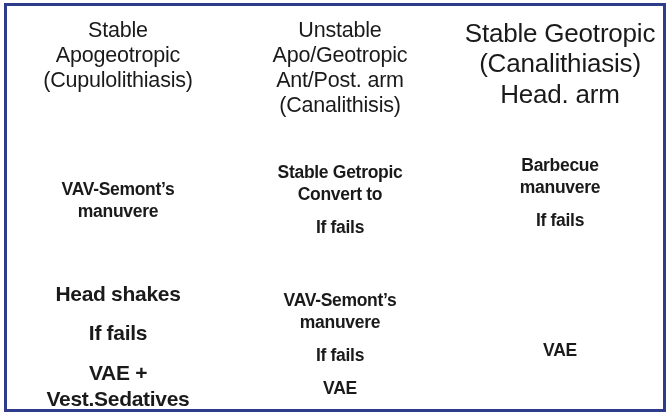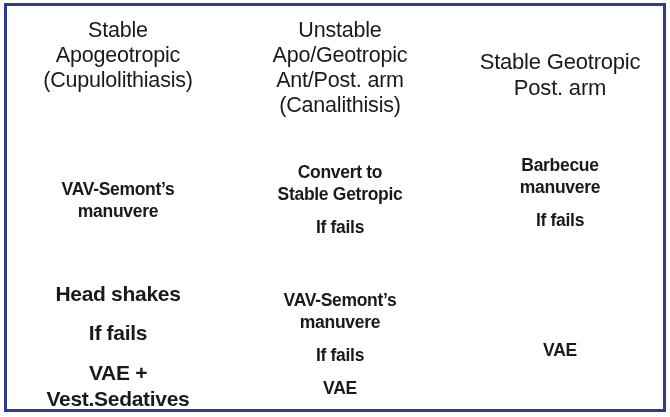--- a/index.html
+++ b/index.html
@@ -76,22 +76,22 @@
   }
   .col-1 .col-header {
     top: 12px;
     font-size: 21.5px;
   }
   .col-2 .col-header {
     top: 12px;
     font-size: 21.5px;
   }
   .col-3 .col-header {
-    top: 43px;
-    font-size: 22px;
+    top: 12px;
+    font-size: 26px;
   }
   .col-header .hline { display: block; }
 
   
   .block {
     position: absolute;
     left: 0;
     right: 0;
     font-weight: 700;
     letter-spacing: -0.3px;
@@ -154,42 +154,43 @@
       <div class="column col-2">
 
         <div class="col-header">
           <span class="hline">Unstable</span>
           <span class="hline">Apo/Geotropic</span>
           <span class="hline">Ant/Post. arm</span>
           <span class="hline">(Canalithisis)</span>
         </div>
 
         <div class="block block-mid">
+          <span class="bline">Stable Getropic</span>
           <span class="bline">Convert to</span>
-          <span class="bline">Stable Getropic</span>
           <span class="gap"></span>
           <span class="bline">If fails</span>
         </div>
 
         <div class="block block-bottom">
           <span class="bline">VAV-Semont’s</span>
           <span class="bline">manuvere</span>
           <span class="gap"></span>
           <span class="bline">If fails</span>
           <span class="gap"></span>
           <span class="bline">VAE</span>
         </div>
 
       </div>
 
       <div class="column col-3">
 
         <div class="col-header">
           <span class="hline">Stable Geotropic</span>
-          <span class="hline">Post. arm</span>
+          <span class="hline">(Canalithiasis)</span>
+          <span class="hline">Head. arm</span>
         </div>
 
         <div class="block block-mid">
           <span class="bline">Barbecue</span>
           <span class="bline">manuvere</span>
           <span class="gap"></span>
           <span class="bline">If fails</span>
         </div>
 
         <div class="block block-bottom">

